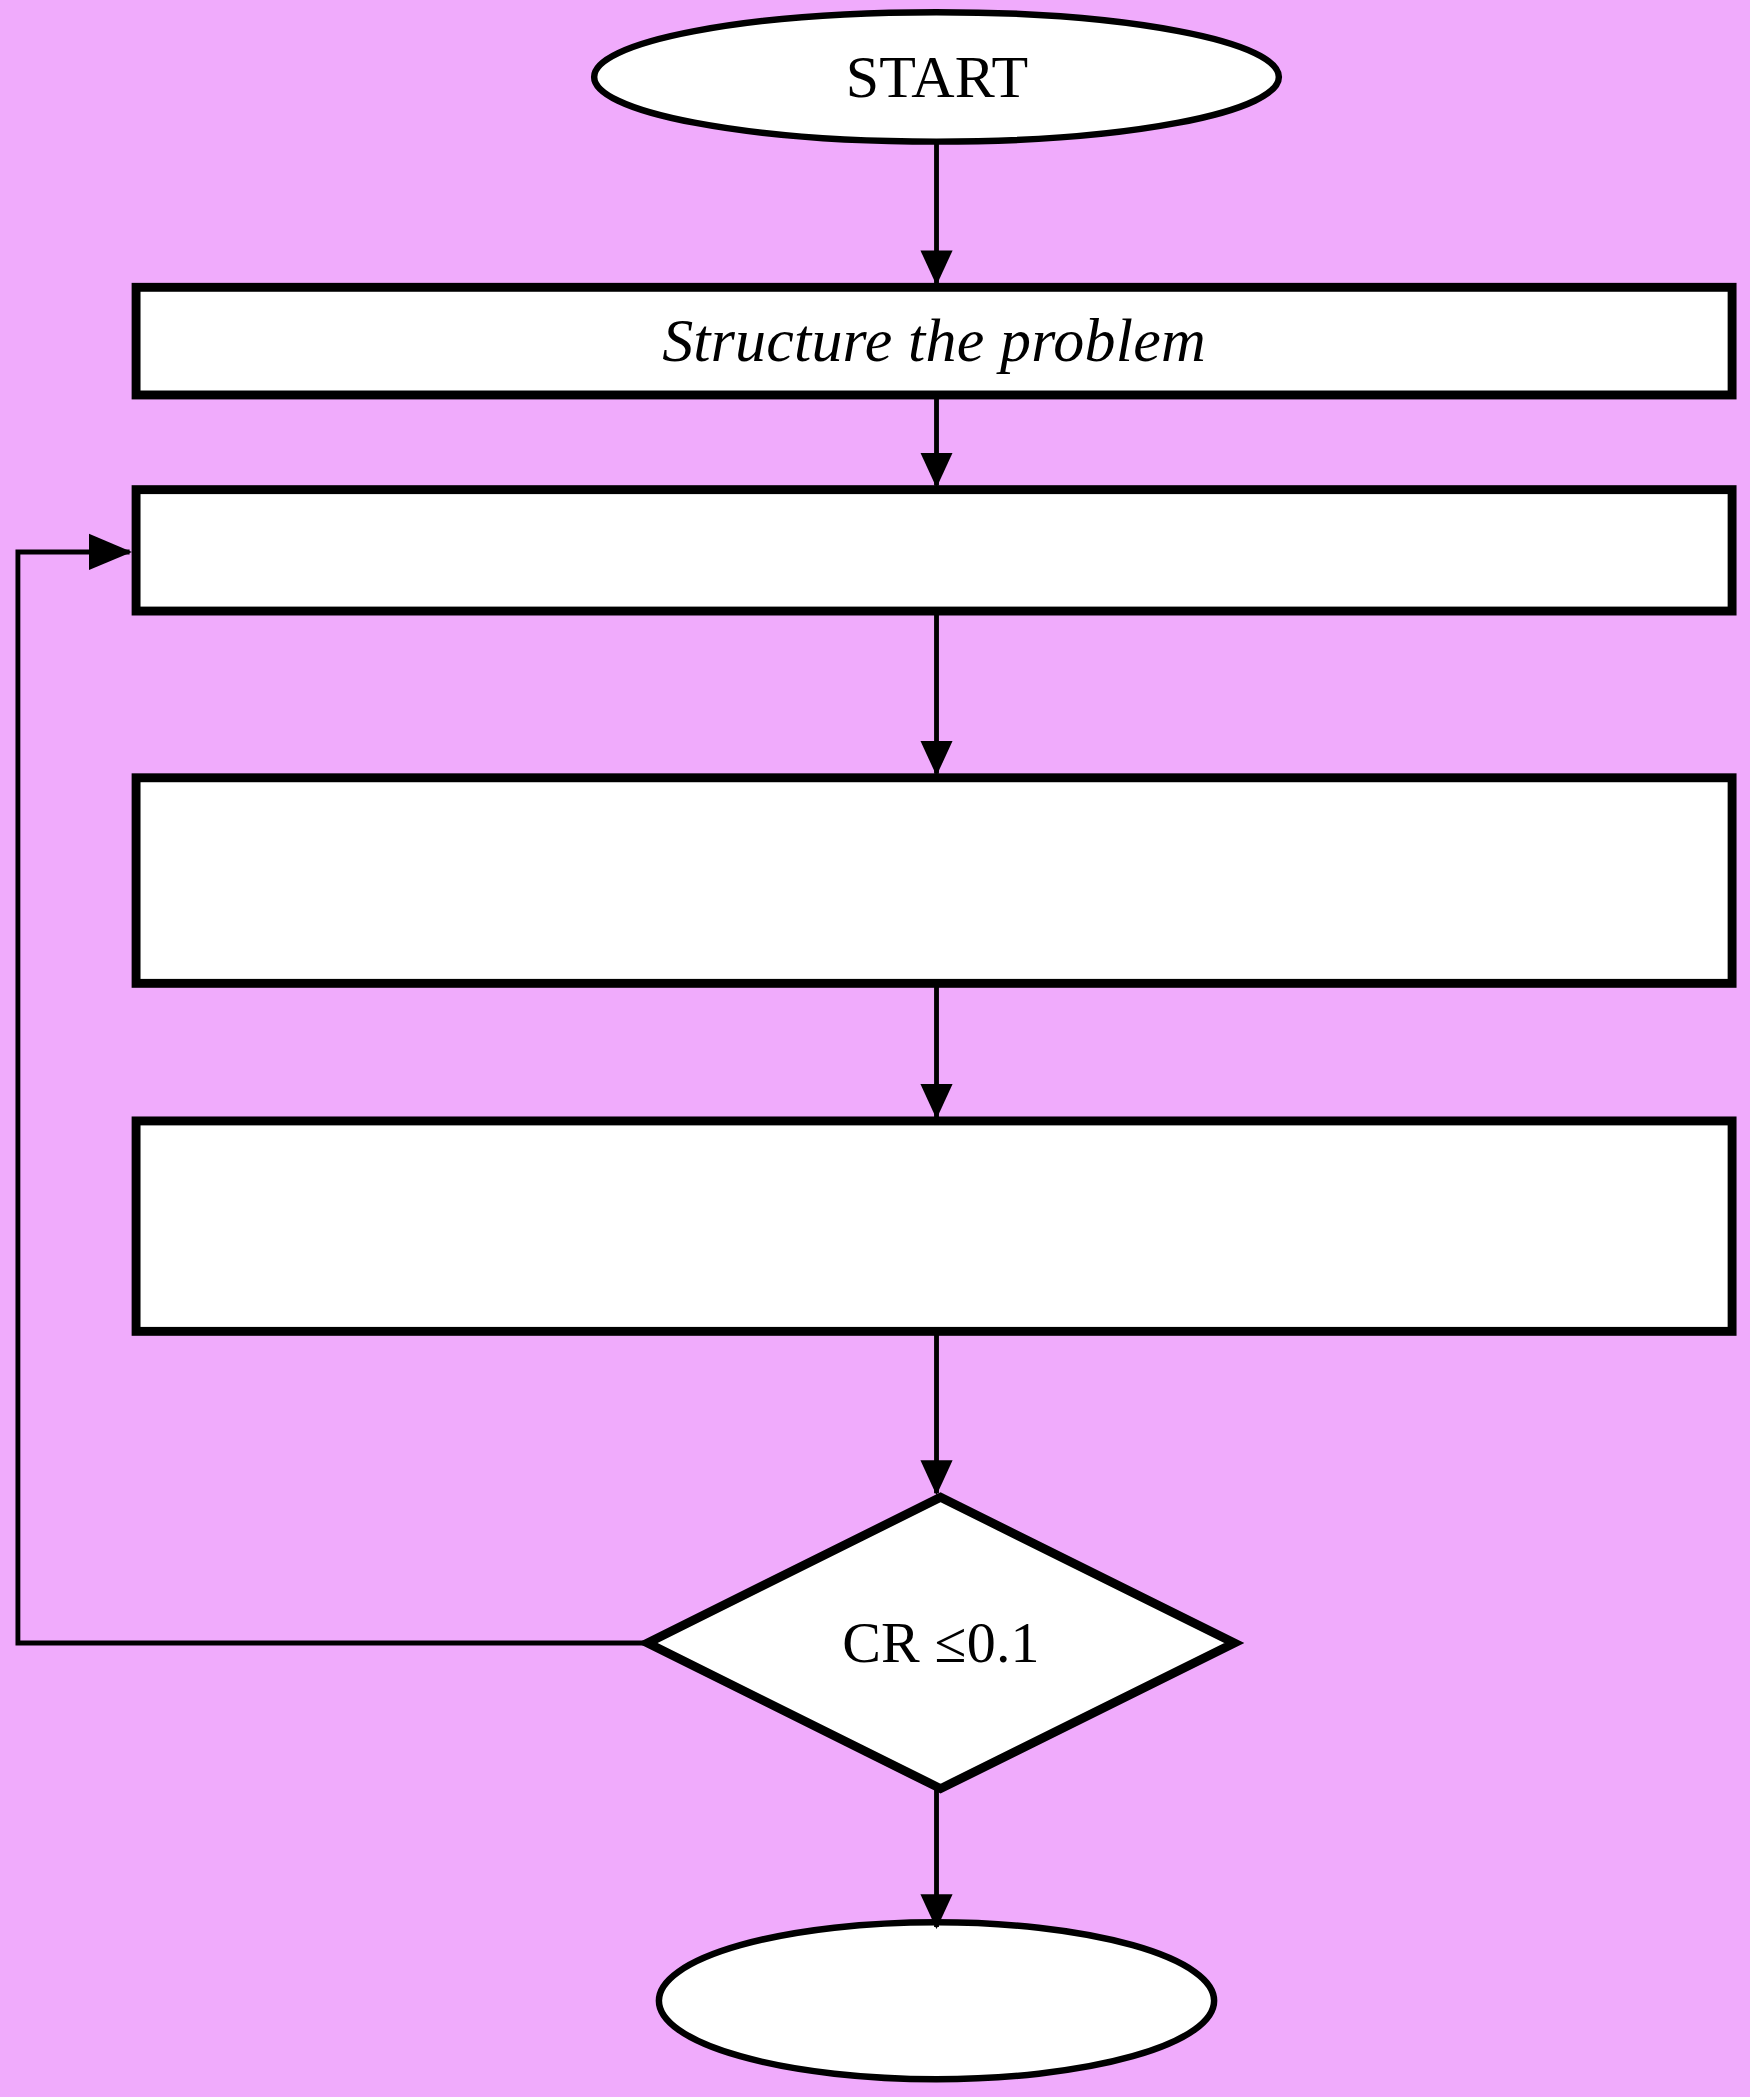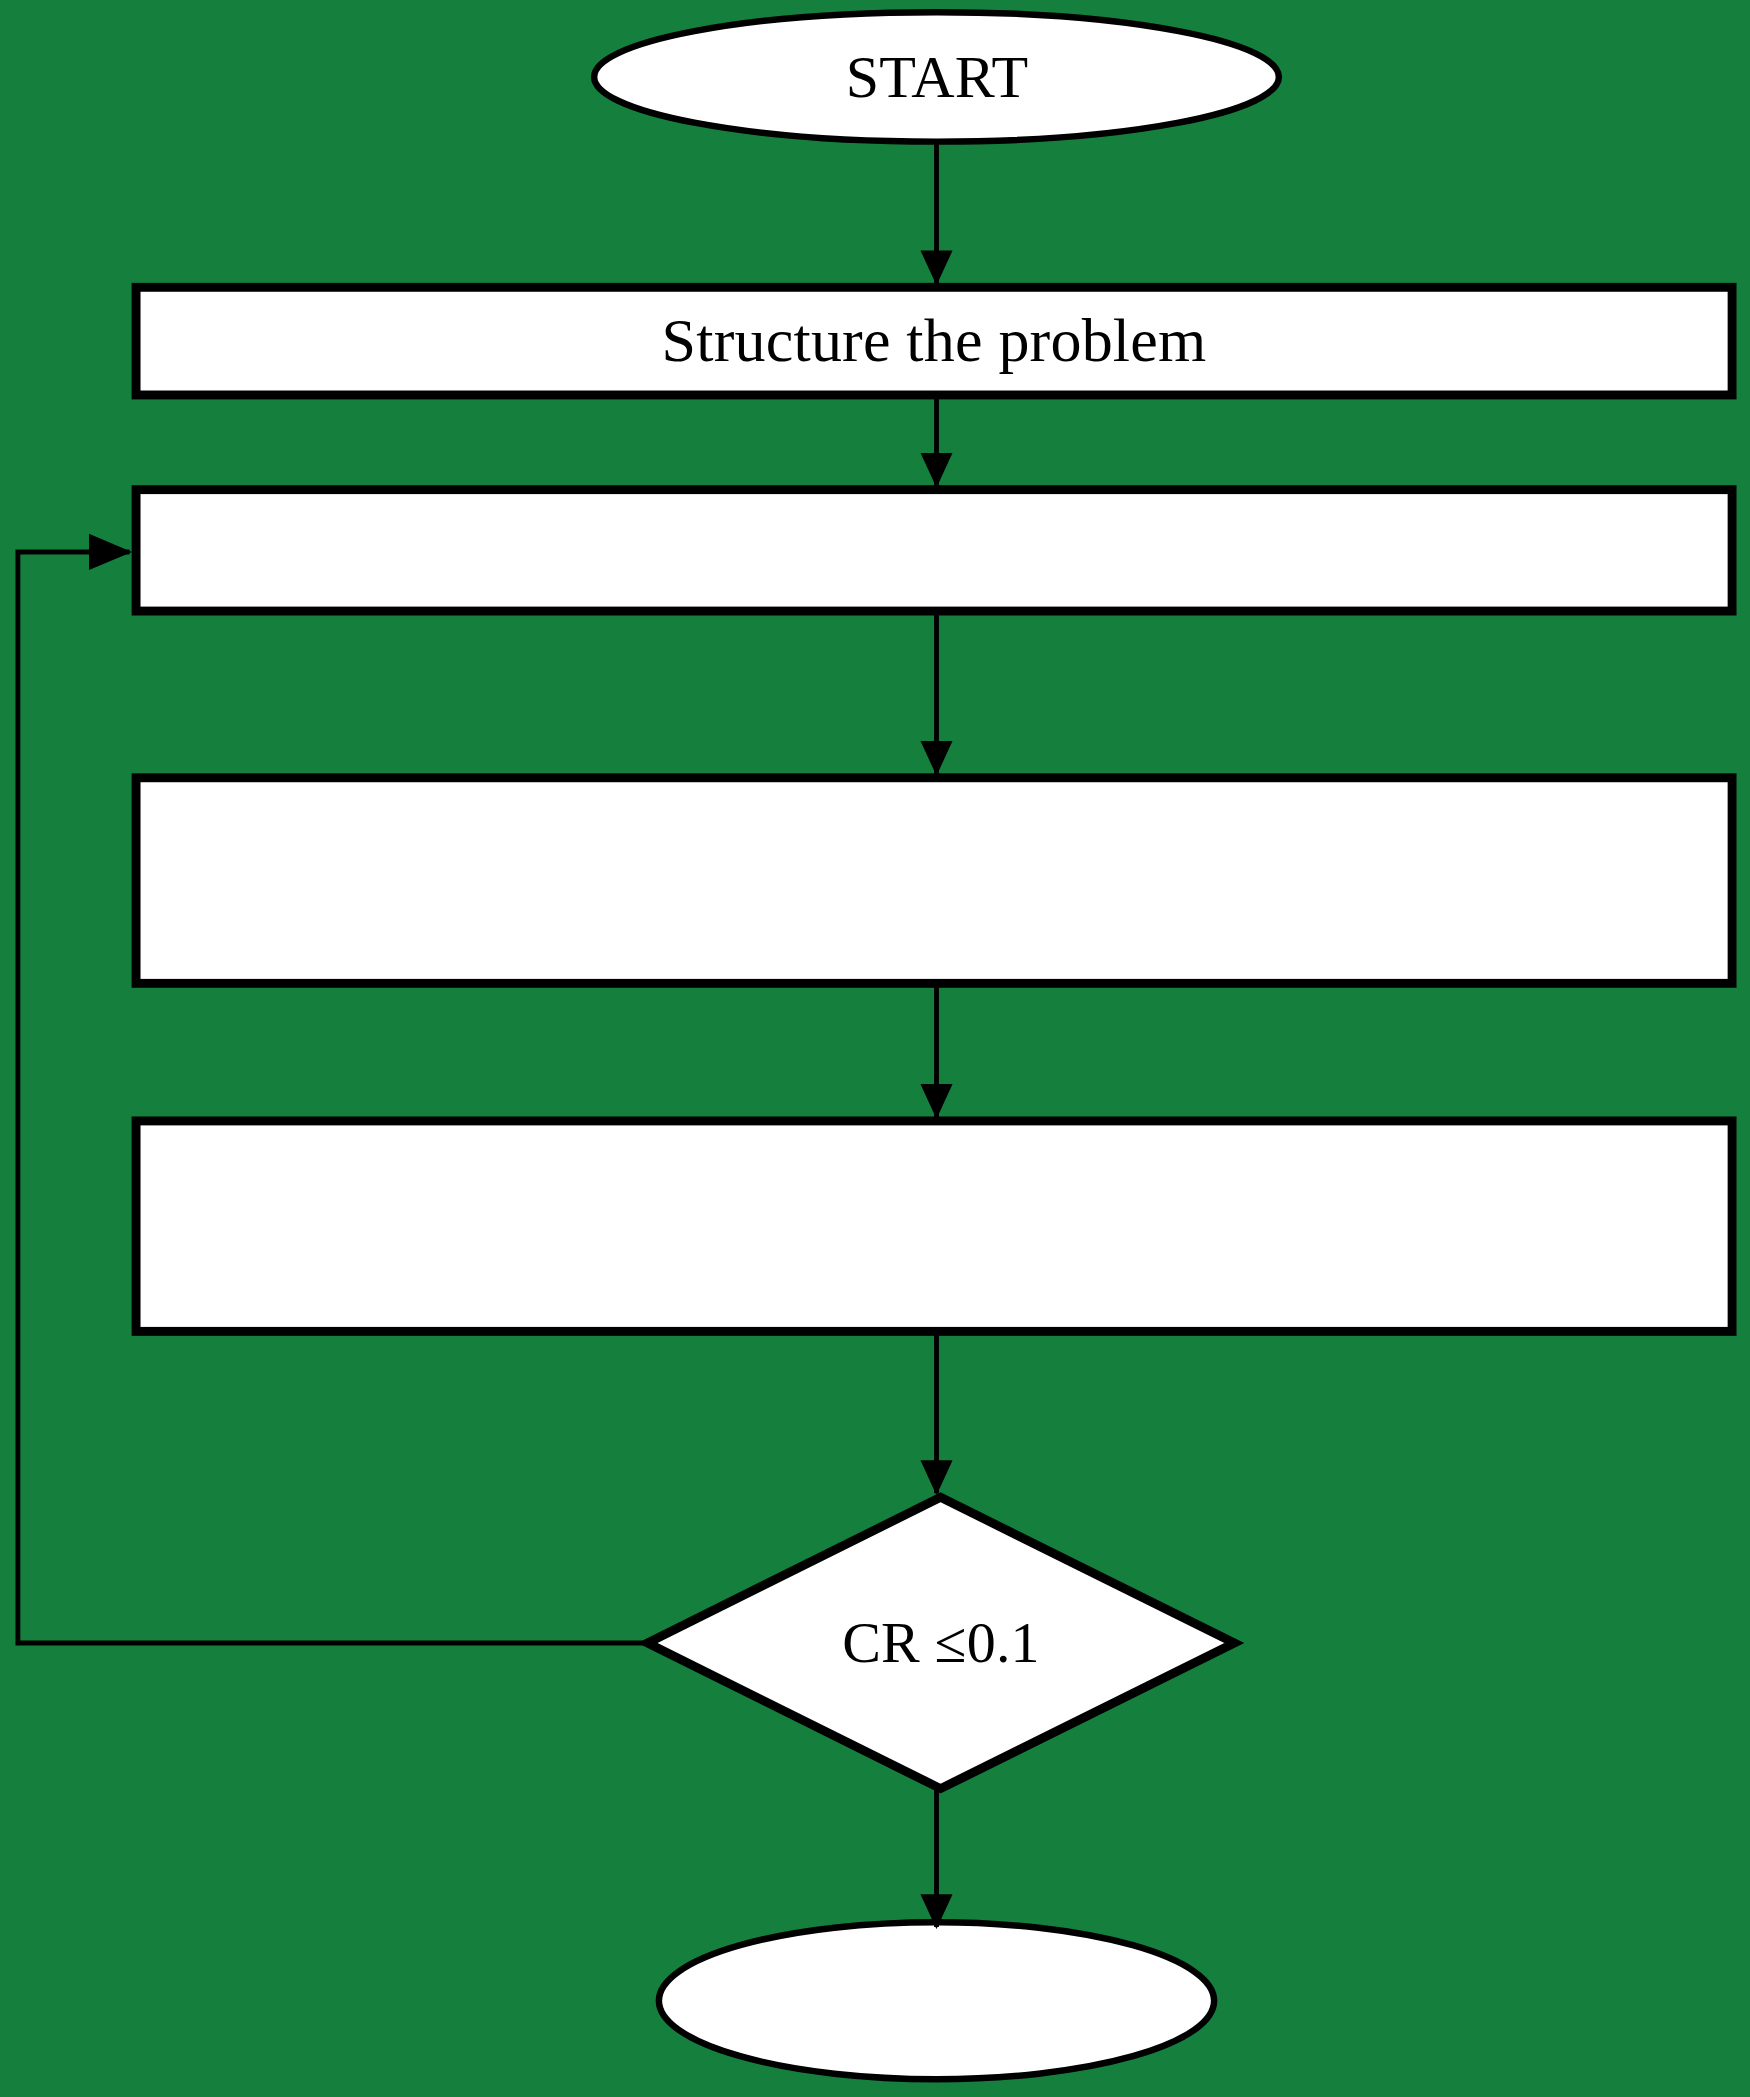--- a/index.html
+++ b/index.html
@@ -4,21 +4,21 @@
 <style>
   html, body {
     margin: 0;
     padding: 0;
     background: #ffffff;
   }
   #canvas {
     position: relative;
     width: 1750px;
     height: 2097px;
-    background: #15803d;
+    background: #f0abfc;
     overflow: hidden;
     font-family: "Liberation Serif", "DejaVu Serif", serif;
   }
   #flow-svg {
     position: absolute;
     left: 0;
     top: 0;
     width: 1750px;
     height: 2097px;
   }
@@ -77,21 +77,21 @@
 
     <line x1="1157" y1="1646" x2="1157" y2="1845" stroke="#000000" stroke-width="6" marker-end="url(#arrowFilled)"></line>
 
     <line x1="1157" y1="2211" x2="1157" y2="2381" stroke="#000000" stroke-width="6" marker-end="url(#arrowFilled)"></line>
 
     <path d="M 800 2030 L 22 2030 L 22 682 L 160 682" fill="none" stroke="#000000" stroke-width="6" marker-end="url(#arrowFilledThin)"></path>
   </svg>
 
   <div class="node-label lbl-terminator" style="left:595px; top:12px; width:684px; height:130px;">START</div>
 
-  <div class="node-label lbl-process" style="left:136px; top:287px; width:1596px; height:108px;">Structure the problem</div>
+  <div class="node-label lbl-process" style="left:136px; top:287px; width:1596px; height:108px;font-style:italic;">Structure the problem</div>
 
 
 
 
   <div class="node-label lbl-decision" style="left:698px; top:1498px; width:486px; height:291px;">CR ≤0.1</div>
 
 
 </div>
 
 

